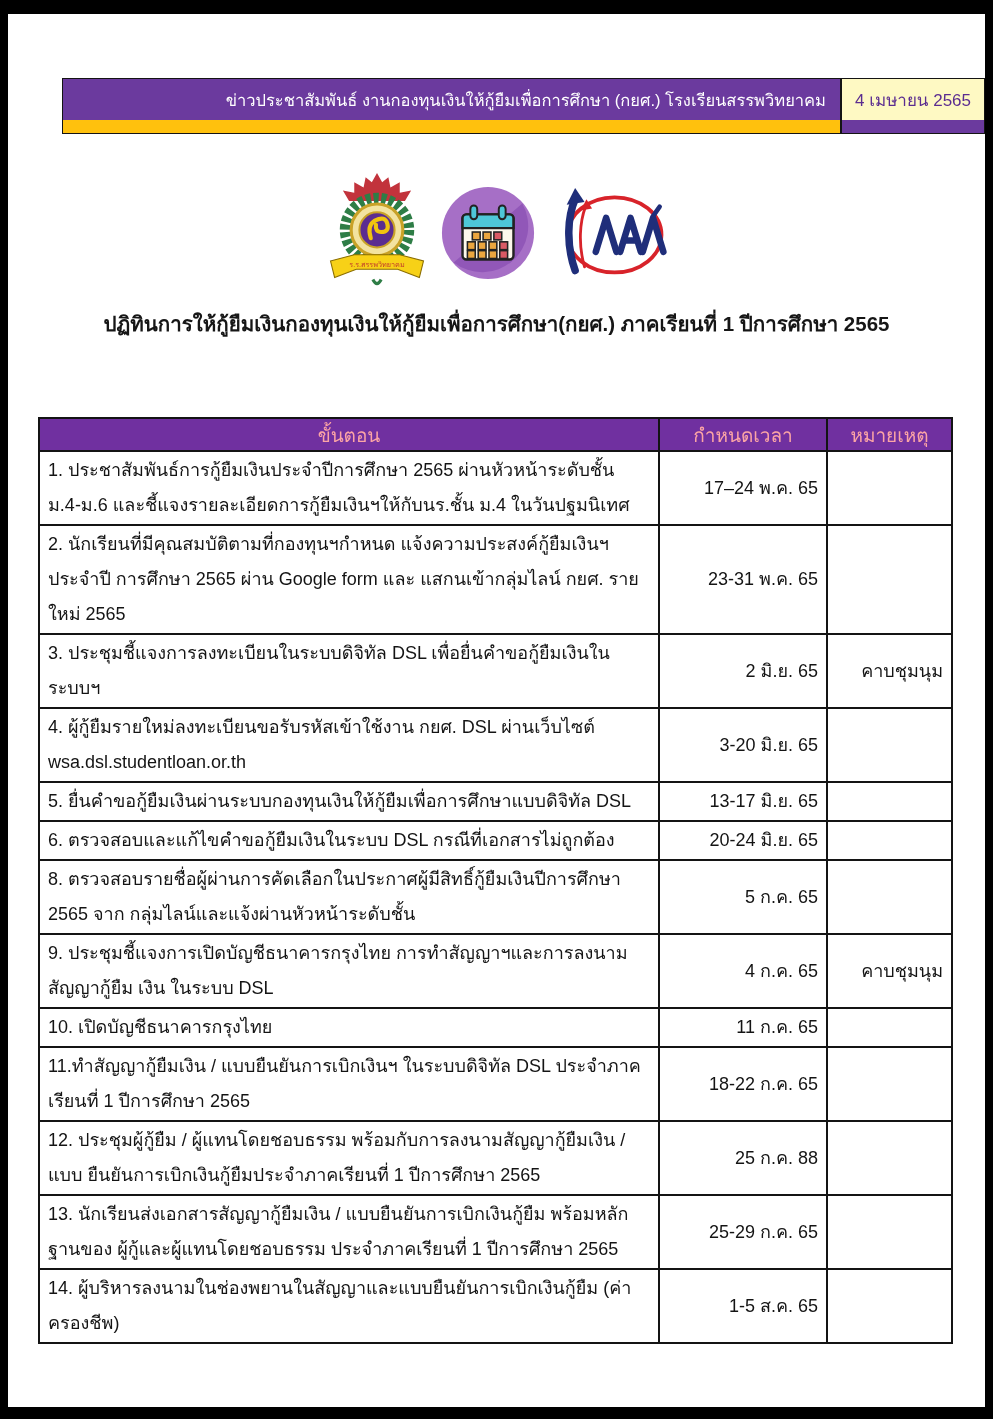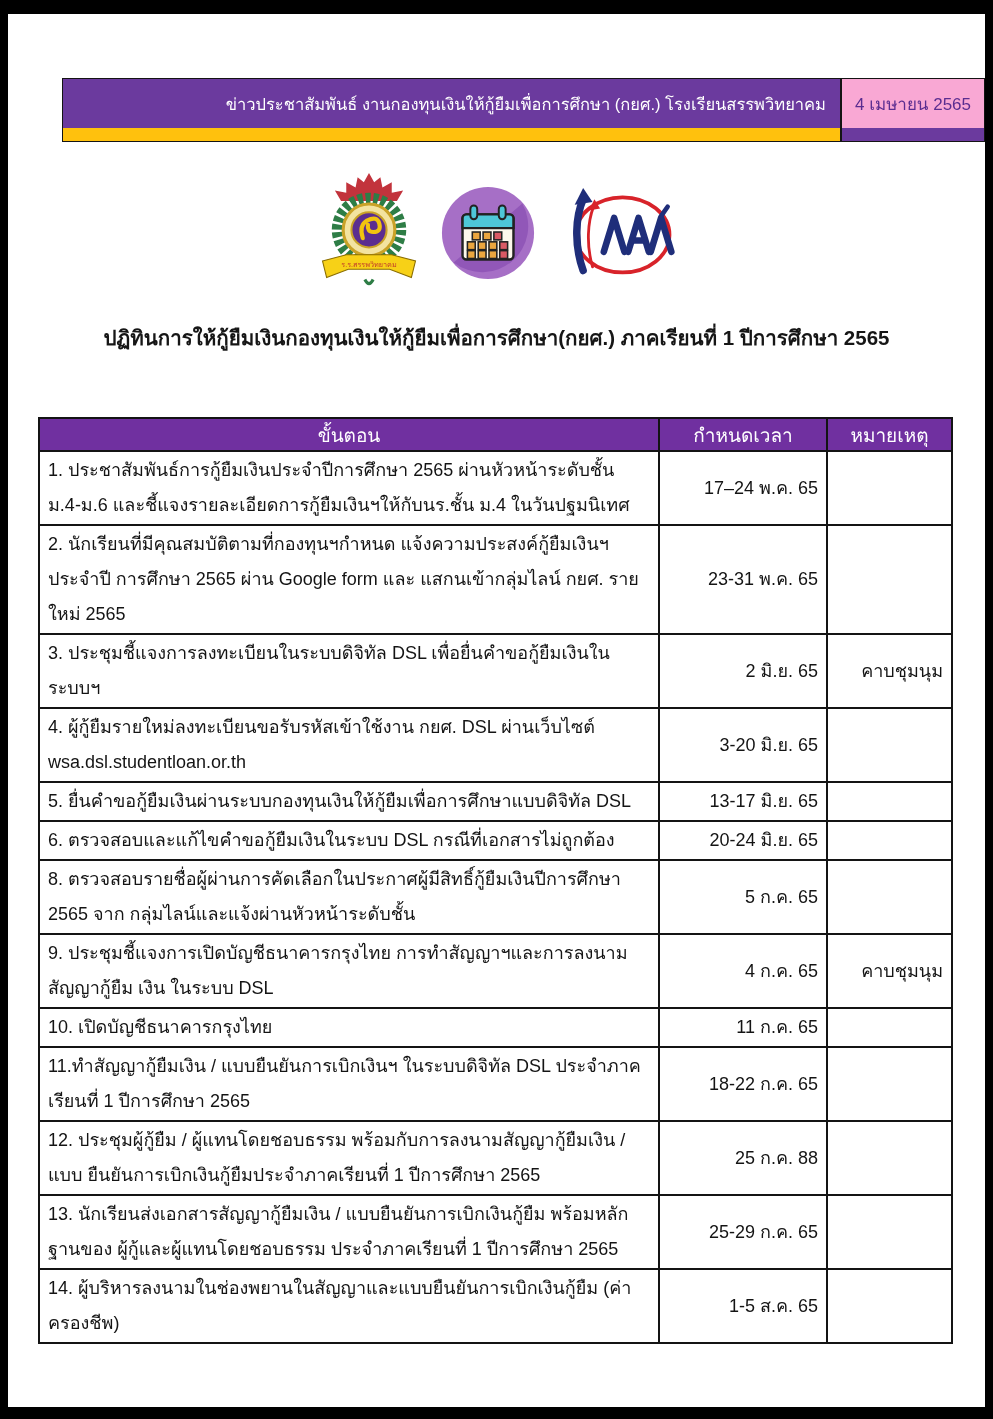--- a/index.html
+++ b/index.html
@@ -6,52 +6,52 @@
   body{
     width:993px;height:1419px;background:#000;position:relative;
     font-family:"Liberation Sans","DejaVu Sans",sans-serif;
   }
   .page{
     position:absolute;left:8px;right:8px;top:14px;bottom:12px;
     background:#ffffff;overflow:hidden;
   }
   
   .banner{
-    position:absolute;left:54px;right:0;top:64px;height:64px;
+    position:absolute;left:54px;right:0;top:64px;height:56px;
     display:flex;border:1px solid #141414;box-sizing:border-box;
   }
   .banner-left{flex:1;display:flex;flex-direction:column;min-width:0;}
   .banner-left-main{
     flex:1;background:#6b3a9e;color:#ffffff;display:flex;align-items:center;
     justify-content:flex-end;padding-right:14px;font-size:16.5px;white-space:nowrap;overflow:hidden;
   }
   .banner-left-strip{height:13px;background:#ffc10d;}
   .banner-right{width:142px;display:flex;flex-direction:column;border-left:2px solid #141414;}
   .banner-right-main{
-    flex:1;background:#f9a8d4;color:#5b2d90;display:flex;align-items:center;
+    flex:1;background:#fef9c3;color:#5b2d90;display:flex;align-items:center;
     justify-content:center;font-size:17px;
   }
   .banner-right-strip{height:13px;background:#6b3a9e;}
   
   .logos{
     position:absolute;top:158px;left:0;right:0;height:122px;
-    display:flex;align-items:center;justify-content:center;gap:18px;
+    display:flex;align-items:center;justify-content:center;gap:10px;
   }
   .logo{display:block;}
   
   .titles{
     position:absolute;top:290px;left:0;right:0;text-align:center;
     color:#161616;font-weight:bold;font-size:20.5px;
   }
-  .titles .t-line{line-height:39px;margin-top:14px;}
+  .titles .t-line{line-height:39px;}
   
   .table-wrap{position:absolute;top:403px;left:30px;width:913px;}
   table.sched{border-collapse:collapse;width:100%;table-layout:fixed;}
   table.sched th{
-    background:#7030a0;color:#ffffff;font-weight:normal;font-size:19px;
+    background:#7030a0;color:#fca5a5;font-weight:normal;font-size:19px;
     border:2px solid #141414;height:31px;padding:0;
   }
   table.sched td{
     border:2px solid #141414;color:#141414;font-size:18px;
     padding:1px 8px;line-height:35px;vertical-align:middle;
   }
   td.c-step{text-align:left;}
   td.c-time,td.c-note{text-align:right;padding:1px 2px;}
   col.w-step{width:620px;}
   col.w-time{width:168px;}

